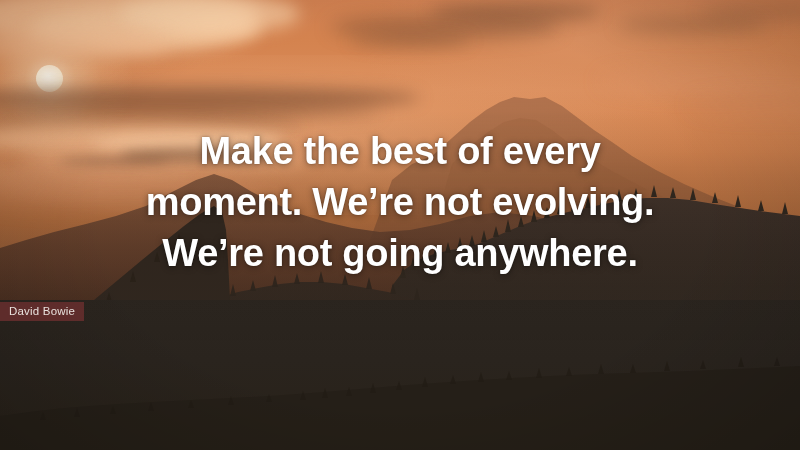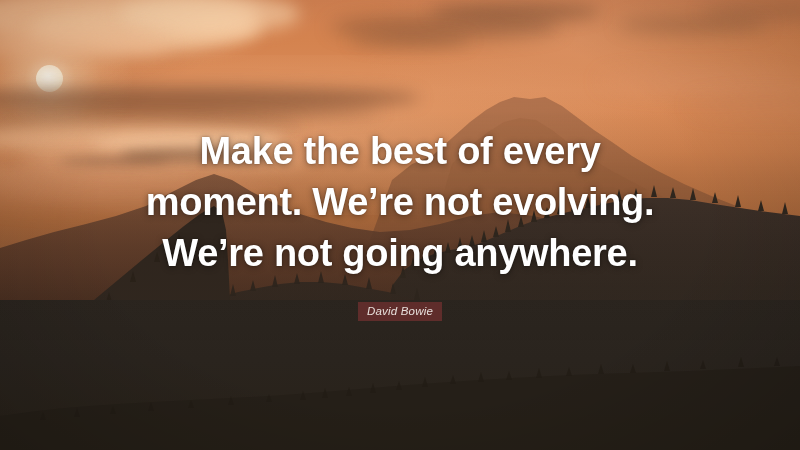--- a/index.html
+++ b/index.html
@@ -132,21 +132,21 @@
     font-size:38px;
     font-weight:bold;
     line-height:51px;
     letter-spacing:-0.3px;
     text-shadow:0 1px 7px rgba(0,0,0,.42), 0 0 2px rgba(0,0,0,.30);
     white-space:pre-line;
     pointer-events:none;
   }
 
   .author-wrap{
-    position:absolute;left:0;top:301px;width:800px;text-align:center;font-style:italic;
+    position:absolute;left:0;top:301px;width:800px;text-align:left;
   }
   .author{
     display:inline-block;
     background:rgba(110,48,48,.78);
     color:#e8e0dc;
     font-size:11.5px;
     line-height:19px;
     height:19px;
     padding:0 9px;
     letter-spacing:.2px;

